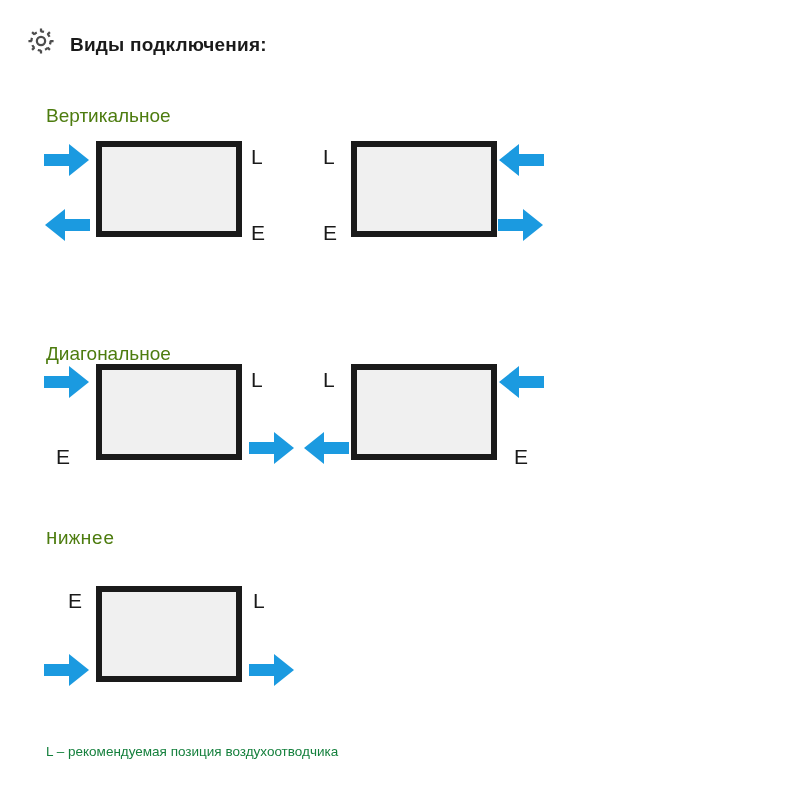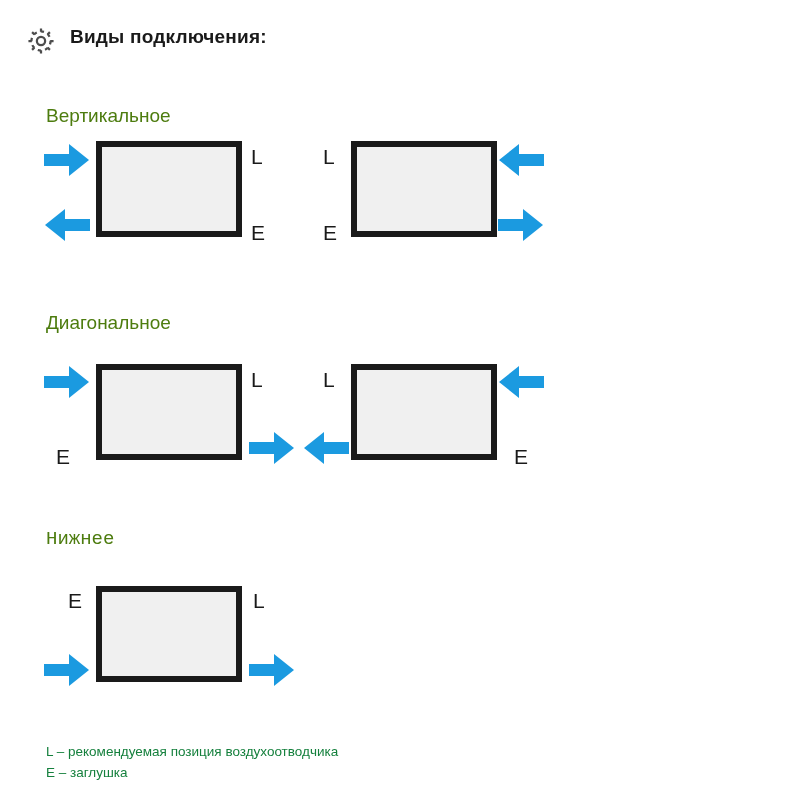--- a/index.html
+++ b/index.html
@@ -15,21 +15,21 @@
     position: relative;
     overflow: hidden;
   }
 
   
   .header {
     position: absolute;
     left: 26px;
     top: 26px;
     display: flex;
-    align-items: flex-start;
+    align-items: flex-end;
     gap: 14px;
   }
   .gear-icon {
     width: 30px;
     height: 30px;
     display: block;
   }
   .header-title {
     font-size: 19px;
     font-weight: bold;
@@ -135,21 +135,21 @@
       <svg viewBox="0 0 46 34">
           <path d="M0 11 H25 V1 L45 17 L25 33 V23 H0 Z" fill="#1b9ae0"></path>
         </svg>
     </div>
     <div class="port-label" style="left:323px; top:146px;">L</div>
     <div class="port-label" style="left:323px; top:222px;">E</div>
   </div>
 </div>
 
 <div class="section" style="top:0;">
-  <div class="section-title" style="top:312px;">Диагональное</div>
+  <div class="section-title" style="top:343px;">Диагональное</div>
 
   <div>
     <div class="radiator" style="left:96px; top:364px;"></div>
     <div class="arrow" style="left:44px; top:365px;">
       <svg viewBox="0 0 46 34">
           <path d="M0 11 H25 V1 L45 17 L25 33 V23 H0 Z" fill="#1b9ae0"></path>
         </svg>
     </div>
     <div class="arrow" style="left:249px; top:431px;">
       <svg viewBox="0 0 46 34">
@@ -192,14 +192,13 @@
           <path d="M0 11 H25 V1 L45 17 L25 33 V23 H0 Z" fill="#1b9ae0"></path>
         </svg>
     </div>
     <div class="port-label" style="left:68px; top:590px;">E</div>
     <div class="port-label" style="left:253px; top:590px;">L</div>
   </div>
 </div>
 
 <div class="legend">
   <div>L – рекомендуемая позиция воздухоотводчика</div>
-  <div>E – заглушка</div>
 </div>
 
 </body></html>

